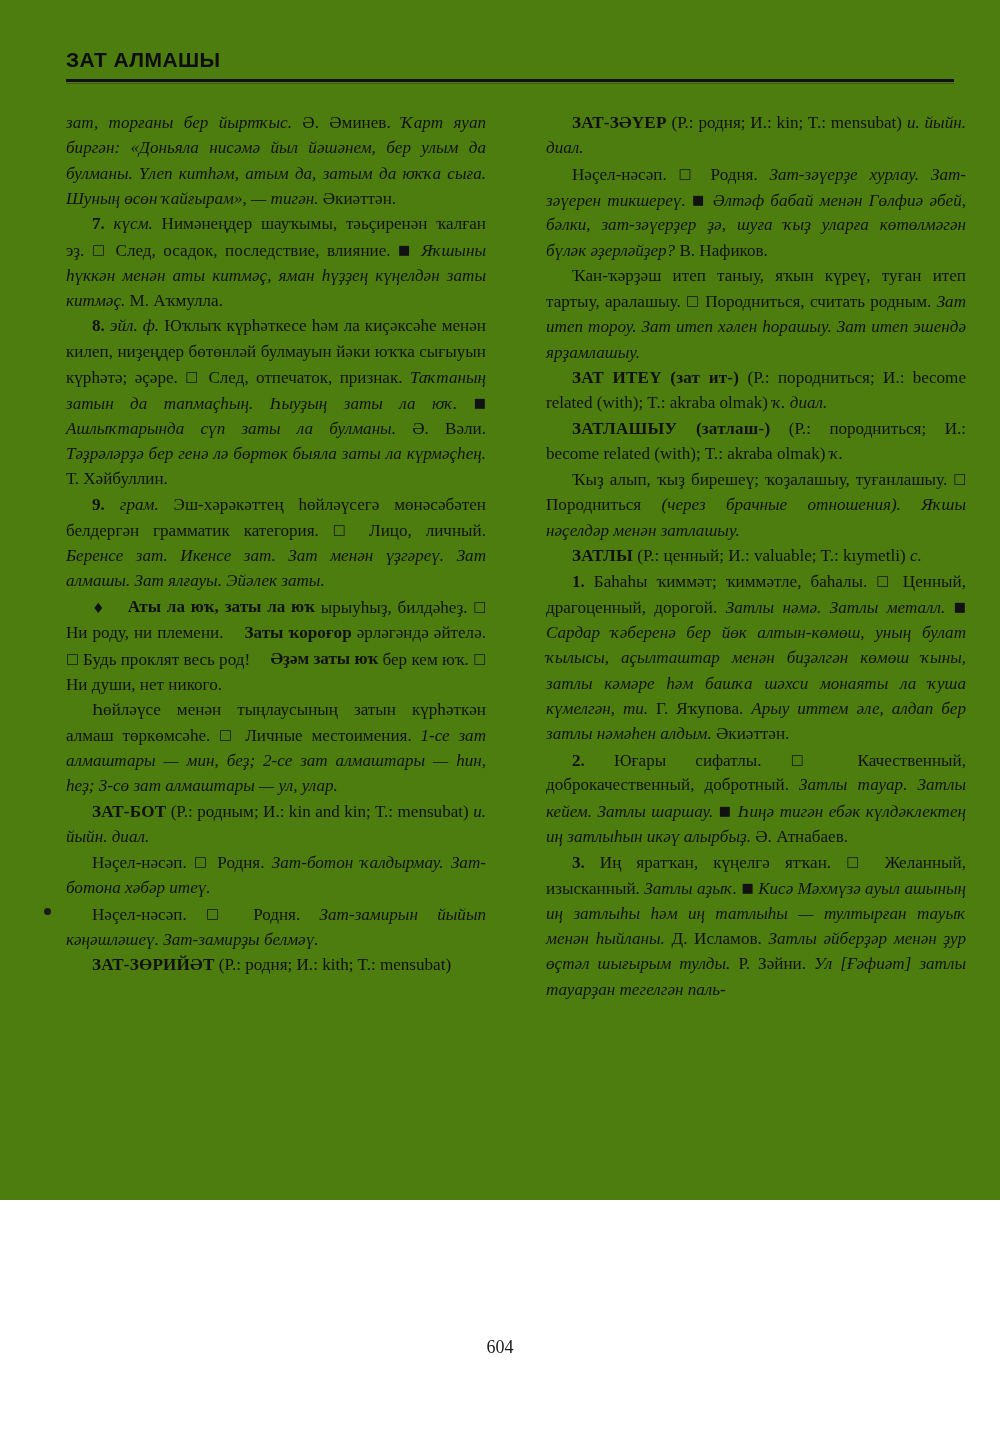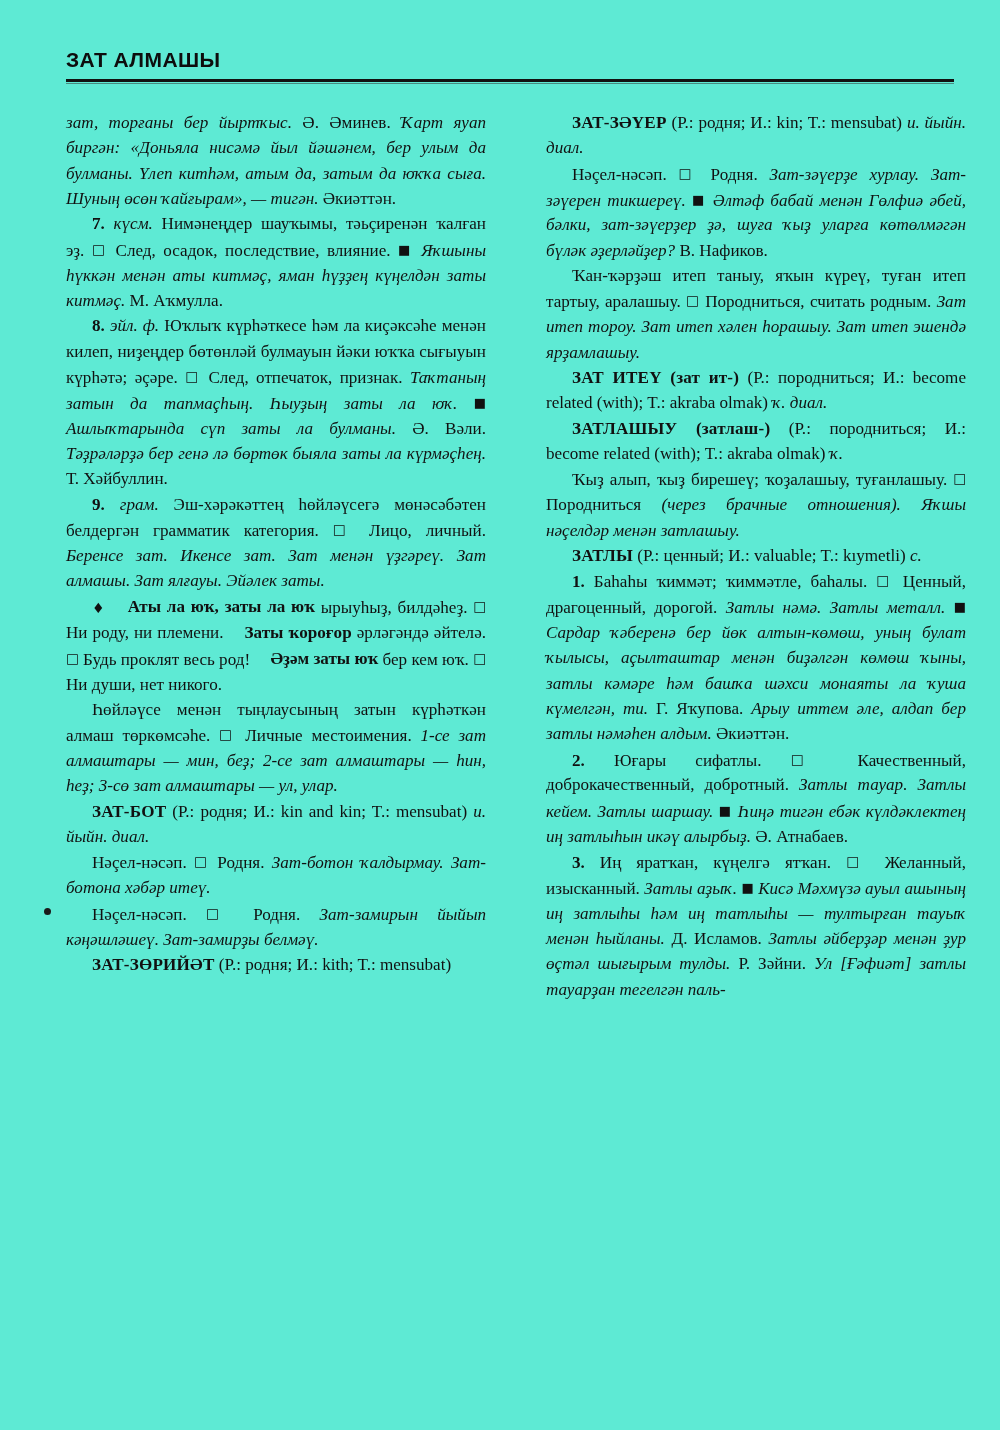--- a/index.html
+++ b/index.html
@@ -13,22 +13,22 @@
     position: relative;
     font-family: "Liberation Serif", "DejaVu Serif", serif;
     color: #111111;
     overflow: hidden;
   }
 
   .page {
     position: absolute;
     left: 0; top: 0;
     width: 1000px;
-    height: 1430px;
-    background: #5eead4;
+    height: 1200px;
+    background: #4d7c0f;
   }
 
   
   .runhead {
     position: absolute;
     left: 66px;
     top: 48px;
     width: 880px;
   }
   .runhead-title {
@@ -155,21 +155,21 @@
       <p class="indent"><span class="sense">7.</span> <span class="it">күсм.</span> <span>Нимәнеңдер шауҡымы, тәьçиренән ҡалған эҙ.</span> <span class="sq-open">□</span> <span>След, осадок, последствие, влияние.</span> <span class="sq-fill">■</span> <span class="it">Яҡшыны һүккән менән аты китмәç, яман һүҙҙең күңелдән заты китмәç.</span> <span>М. Аҡмулла.</span></p>
 
       <p class="indent"><span class="sense">8.</span> <span class="it">эйл. ф.</span> <span>Юҡлыҡ күрһәткесе һәм ла киçәксәһе менән килеп, ниҙеңдер бөтөнләй булмауын йәки юҡҡа сығыуын күрһәтә; әçәре.</span> <span class="sq-open">□</span> <span>След, отпечаток, признак.</span> <span class="it">Таҡтаның затын да тапмаçһың. Һыуҙың заты ла юҡ.</span> <span class="sq-fill">■</span> <span class="it">Ашлыҡтарында сүп заты ла булманы.</span> <span>Ә. Вәли.</span> <span class="it">Тәҙрәләрҙә бер генә лә бөртөк быяла заты ла күрмәçһең.</span> <span>Т. Хәйбуллин.</span></p>
 
       <p class="indent"><span class="sense">9.</span> <span class="it">грам.</span> <span>Эш-хәрәкәттең һөйләүсегә мөнәсәбәтен белдергән грамматик категория.</span> <span class="sq-open">□</span> <span>Лицо, личный.</span> <span class="it">Беренсе зат. Икенсе зат. Зат менән үҙгәреү. Зат алмашы. Зат ялғауы. Эйәлек заты.</span></p>
 
       <p class="indent"><span class="diamond">♦</span> <span class="bd">Аты ла юҡ, заты ла юҡ</span> <span>ырыуһыҙ, билдәһеҙ.</span> <span class="sq-open">□</span> <span>Ни роду, ни племени.</span> <span class="bd">Заты ҡороғор</span> <span>әрләгәндә әйтелә.</span> <span class="sq-open">□</span> <span>Будь проклят весь род!</span> <span class="bd">Әҙәм заты юҡ</span> <span>бер кем юҡ.</span> <span class="sq-open">□</span> <span>Ни души, нет никого.</span></p>
 
       <p class="indent"><span>Һөйләүсе менән тыңлаусының затын күрһәткән алмаш төркөмсәһе.</span> <span class="sq-open">□</span> <span>Личные местоимения.</span> <span class="it">1-се зат алмаштары — мин, беҙ; 2-се зат алмаштары — һин, һеҙ; 3-сө зат алмаштары — ул, улар.</span></p>
 
-      <p class="indent"><span class="hw">ЗАТ-БОТ</span> <span>(Р.: родня; И.: kin and kin; T.: mensubat)</span> <span class="it">и. йыйн. диал.</span></p>
+      <p class="indent"><span class="hw">ЗАТ-БОТ</span> <span>(Р.: родным; И.: kin and kin; T.: mensubat)</span> <span class="it">и. йыйн. диал.</span></p>
       <p class="indent"><span>Нәçел-нәсәп.</span> <span class="sq-open">□</span> <span>Родня.</span> <span class="it">Зат-ботон ҡалдырмау. Зат-ботона хәбәр итеү.</span></p>
 
       <p class="indent"><span>Нәçел-нәсәп.</span> <span class="sq-open">□</span> <span>Родня.</span> <span class="it">Зат-замирын йыйып кәңәшләшеү. Зат-замирҙы белмәү.</span></p>
 
       <p class="indent"><span class="hw">ЗАТ-ЗӨРИЙӘТ</span> <span>(Р.: родня; И.: kith; T.: mensubat)</span></p>
 
     </div>
 
     <div class="col">
 
@@ -187,14 +187,15 @@
 
       <p class="indent"><span class="sense">1.</span> <span>Баһаһы ҡиммәт; ҡиммәтле, баһалы.</span> <span class="sq-open">□</span> <span>Ценный, драгоценный, дорогой.</span> <span class="it">Затлы нәмә. Затлы металл.</span> <span class="sq-fill">■</span> <span class="it">Сардар ҡәберенә бер йөк алтын-көмөш, уның булат ҡылысы, аçылташтар менән биҙәлгән көмөш ҡыны, затлы кәмәре һәм башҡа шәхси монаяты ла ҡуша күмелгән, ти.</span> <span>Г. Яҡупова.</span> <span class="it">Арыу иттем әле, алдап бер затлы нәмәһен алдым.</span> <span>Әкиәттән.</span></p>
 
       <p class="indent"><span class="sense">2.</span> <span>Юғары сифатлы.</span> <span class="sq-open">□</span> <span>Качественный, доброкачественный, добротный.</span> <span class="it">Затлы тауар. Затлы кейем. Затлы шаршау.</span> <span class="sq-fill">■</span> <span class="it">Һиңә тигән ебәк күлдәклектең иң затлыһын икәү алырбыҙ.</span> <span>Ә. Атнабаев.</span></p>
 
       <p class="indent"><span class="sense">3.</span> <span>Иң яратҡан, күңелгә ятҡан.</span> <span class="sq-open">□</span> <span>Желанный, изысканный.</span> <span class="it">Затлы аҙыҡ.</span> <span class="sq-fill">■</span> <span class="it">Кисә Мәхмүзә ауыл ашының иң затлыһы һәм иң татлыһы — тултырған тауыҡ менән һыйланы.</span> <span>Д. Исламов.</span> <span class="it">Затлы әйберҙәр менән ҙур өçтәл шығырым тулды.</span> <span>Р. Зәйни.</span> <span class="it">Ул [Ғәфиәт] затлы тауарҙан тегелгән паль-</span></p>
 
     </div>
   </div>
 
+  <div class="folio">604</div>
 
 </div>
 
 </body></html>

